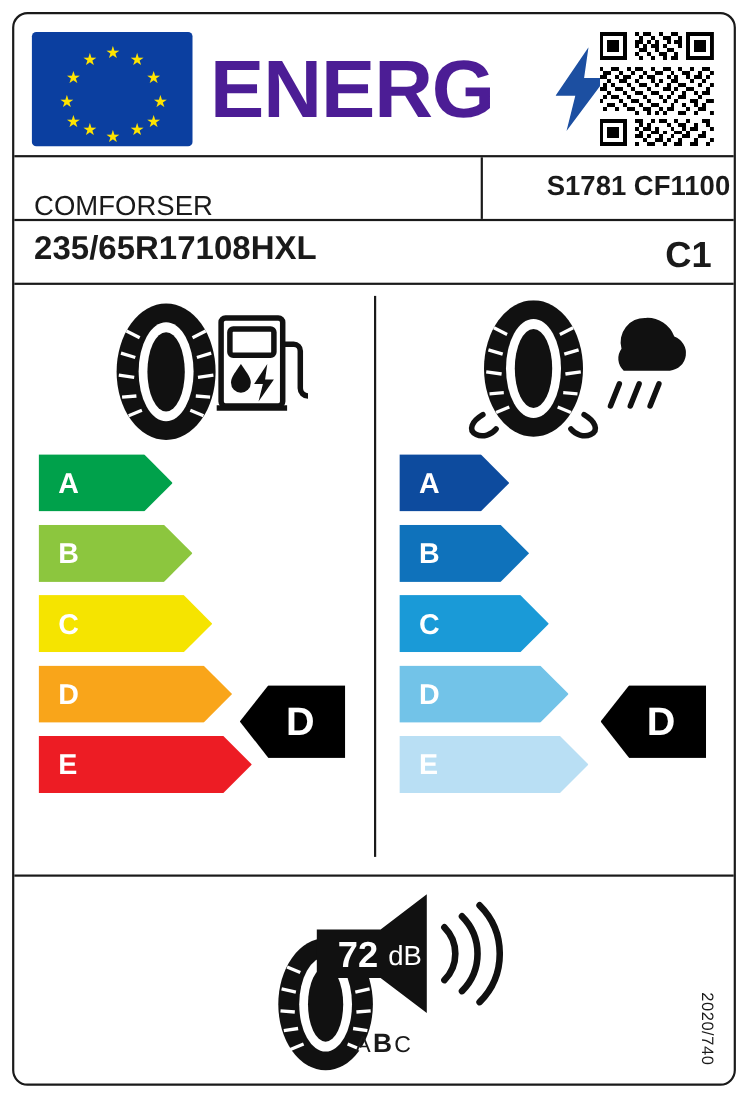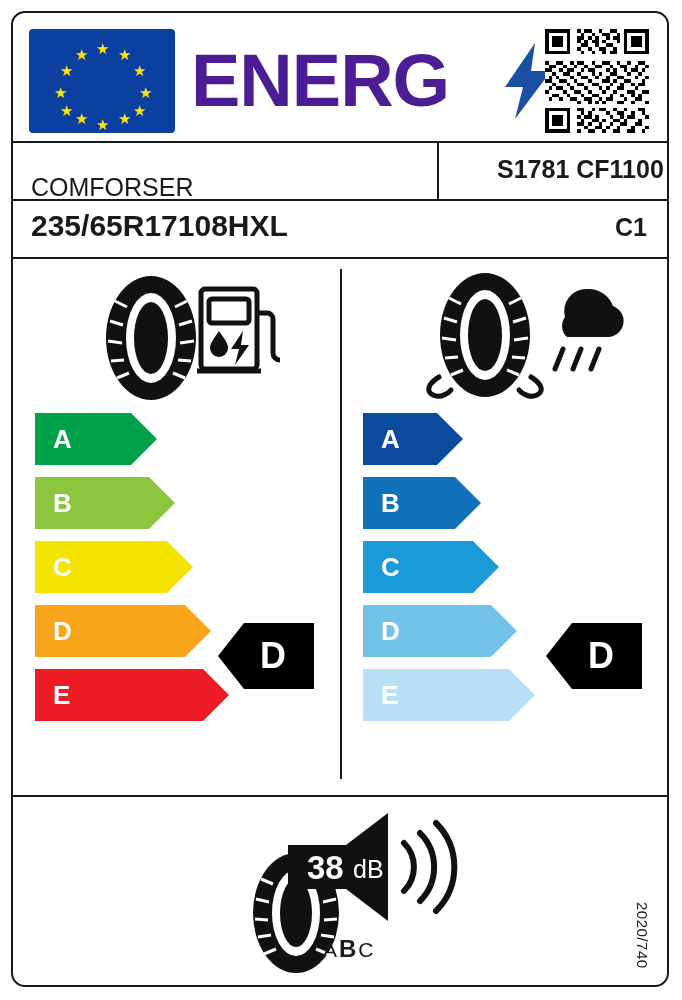--- a/index.html
+++ b/index.html
@@ -126,21 +126,21 @@
     position: absolute;
     left: 18px;
     top: 8px;
     font-size: 30px;
     font-weight: bold;
   }
   .tyre-class {
     position: absolute;
     right: 20px;
     top: 12px;
-    font-size: 25px;
+    font-size: 33px;
     font-weight: bold;
   }
 
   
   .main {
     position: absolute;
     left: 0;
     top: 246px;
     width: 100%;
     height: 536px;
@@ -619,21 +619,21 @@
         </g>
       </g>
       <polygon points="60,36 118,36 160,4 160,112 118,80 60,80" fill="#111"></polygon>
       <g fill="none" stroke="#111" stroke-width="6" stroke-linecap="round">
         <path d="M176 34 a34 34 0 0 1 0 48"></path>
         <path d="M192 24 a48 48 0 0 1 0 68"></path>
         <path d="M208 14 a62 62 0 0 1 0 88"></path>
       </g>
     </svg>
 
-    <div class="noise-value">38</div>
+    <div class="noise-value">72</div>
     <div class="noise-unit">dB</div>
 
     <div class="noise-classes">
       <span>A</span><b>B</b><span>C</span>
     </div>
 
     <div class="reg-code">2020/740</div>
   </div>
 
 </div>

